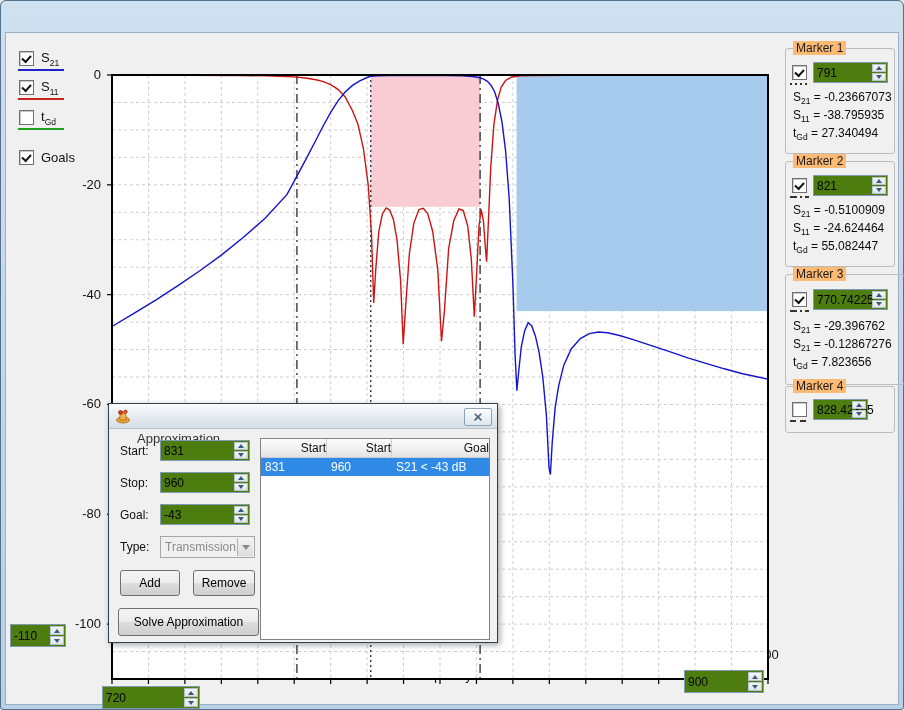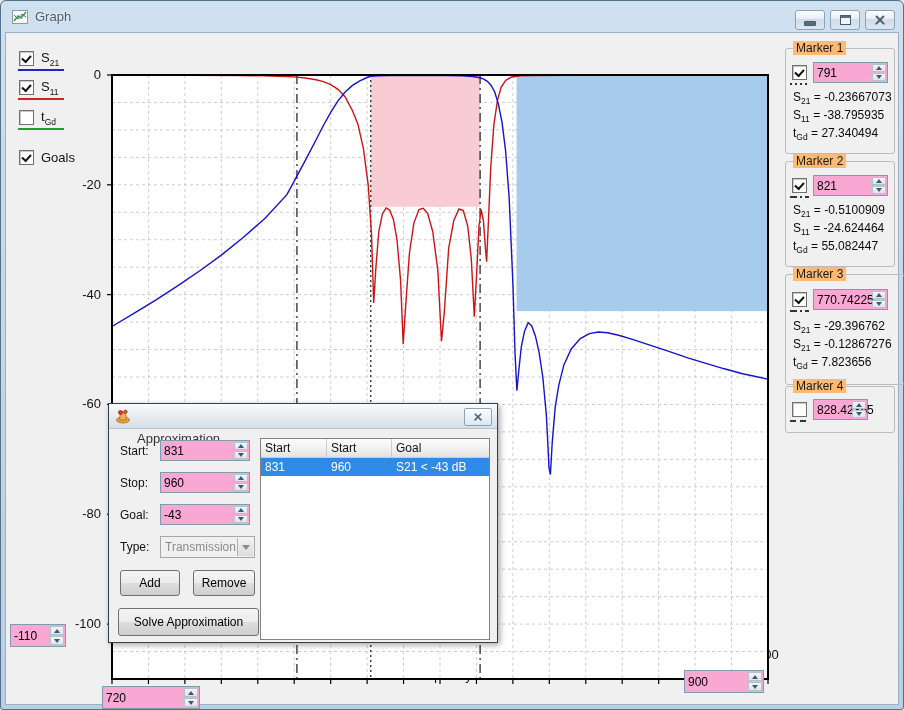--- a/index.html
+++ b/index.html
@@ -24,21 +24,21 @@
   .leg-item{position:absolute;left:13px;display:flex;align-items:center;gap:7px;}
   .leg-label{font-size:13px;color:#111;}
   sub{font-size:8.5px;}
   .uline{position:absolute;left:12px;width:46px;height:2px;}
   
   .ls{width:19px;height:2px;margin-top:2px;}
   .ls-dot{background:repeating-linear-gradient(90deg,#333 0 2px,transparent 2px 5px);}
   .ls-dashdot{background:repeating-linear-gradient(90deg,#333 0 7px,transparent 7px 10px,#333 10px 12px,transparent 12px 15px);}
   .ls-dash{background:repeating-linear-gradient(90deg,#333 0 6px,transparent 6px 10px);}
   
-  .edit{position:absolute;background:#f9a8d4;border:1px solid #829ab0;box-sizing:border-box;}
+  .edit{position:absolute;background:#4d7c0f;border:1px solid #829ab0;box-sizing:border-box;}
   .edit .val{position:absolute;left:3px;top:50%;transform:translateY(-50%);white-space:nowrap;font-size:12px;color:#000;}
   .spin{position:absolute;top:1px;right:1px;bottom:1px;width:14px;display:flex;flex-direction:column;}
   .sp{flex:1;background:linear-gradient(180deg,#f4f4f4,#dfe5ea);border:1px solid #b4c2ce;position:relative;margin-bottom:1px;}
   .sp:last-child{margin-bottom:0;}
   .sp::after{content:"";position:absolute;left:50%;top:50%;transform:translate(-50%,-50%);border-left:3px solid transparent;border-right:3px solid transparent;}
   .sp-u::after{border-bottom:4px solid #3c5a78;}
   .sp-d::after{border-top:4px solid #3c5a78;}
   
   .gbox{position:absolute;border:1px solid #bcbcbc;border-radius:3px;}
   .gbox .gtitle{position:absolute;top:-8px;left:7px;background:#fdba74;padding:0 3px;font-size:12px;color:#1a1a1a;}
@@ -54,50 +54,29 @@
   .dlg-close .glyph-x{transform:scale(.8);}
   .flabel{position:absolute;left:11px;font-size:12px;color:#111;}
   .btn{position:absolute;background:linear-gradient(180deg,#f5f5f5,#ececec 50%,#dddddd 51%,#cfcfcf);border:1px solid #707070;border-radius:3px;font-size:12px;color:#000;display:flex;align-items:center;justify-content:center;}
   .combo{position:absolute;background:#f0f0f0;border:1px solid #a8a8a8;box-sizing:border-box;color:#8a8a8a;}
   .combo .val{position:absolute;left:4px;top:50%;transform:translateY(-50%);font-size:12px;}
   .combo .drop{position:absolute;right:1px;top:1px;bottom:1px;width:15px;background:linear-gradient(180deg,#f2f2f2,#dcdcdc);border-left:1px solid #b0b0b0;}
   .combo .drop::after{content:"";position:absolute;left:50%;top:50%;transform:translate(-50%,-40%);border-left:4px solid transparent;border-right:4px solid transparent;border-top:5px solid #8a8a8a;}
   
   .tbl{position:absolute;left:151px;top:34px;width:230px;height:202px;background:#fff;border:1px solid #828282;box-sizing:border-box;}
   .tbl-head{display:flex;height:19px;}
-  .th{box-sizing:border-box;border-right:1px solid #cdcdcd;border-bottom:1px solid #cdcdcd;background:linear-gradient(180deg,#fcfcfc,#efefef 60%,#e2e2e2);padding:2px 0 0 4px;font-size:12px;color:#111;}
+  .th{box-sizing:border-box;border-right:1px solid #cdcdcd;border-bottom:1px solid #cdcdcd;background:linear-gradient(180deg,#fcfcfc,#efefef 60%,#e2e2e2);padding:2px 0 0 4px;font-size:12px;color:#111;text-align:right;}
   .trow{display:flex;height:18px;background:#2e8ae6;color:#fff;}
   .td{box-sizing:border-box;padding:2px 0 0 4px;font-size:12px;white-space:nowrap;overflow:hidden;}
   #chart-wrap{position:absolute;left:104px;top:40px;}
 </style>
 </head>
 <body>
 
 <div class="win">
-  <div class="titlebar">
-    <span class="app-icon">
-      <svg width="16" height="16" viewBox="0 0 16 16">
-        <rect x="0.5" y="1.5" width="15" height="13" fill="#fdfdfd" stroke="#8a9aaa"></rect>
-        <path d="M2 12 L6 7 L9 9 L14 3" stroke="#2a9a2a" stroke-width="1.4" fill="none"></path>
-        <path d="M2 6 L6 10 L10 5 L14 8" stroke="#3a6ac0" stroke-width="1" fill="none"></path>
-      </svg>
-    </span>
-    <span class="wtitle">Graph</span>
-    <span class="winbtns">
-      <span class="wbtn">
-          <span class="glyph-min"></span>
-        </span>
-      <span class="wbtn">
-          <span class="glyph-rest"></span>
-        </span>
-      <span class="wbtn">
-          <span class="glyph-x"></span>
-        </span>
-    </span>
-  </div>
 
   <div class="client">
 
     <div class="leg-item" style="top:17px;">
       <span class="cb on"></span>
       <span class="leg-label"><span>S</span><sub>21</sub></span>
     </div>
     <div class="uline" style="top:36px;background:#2222cc;"></div>
 
     <div class="leg-item" style="top:46px;">

